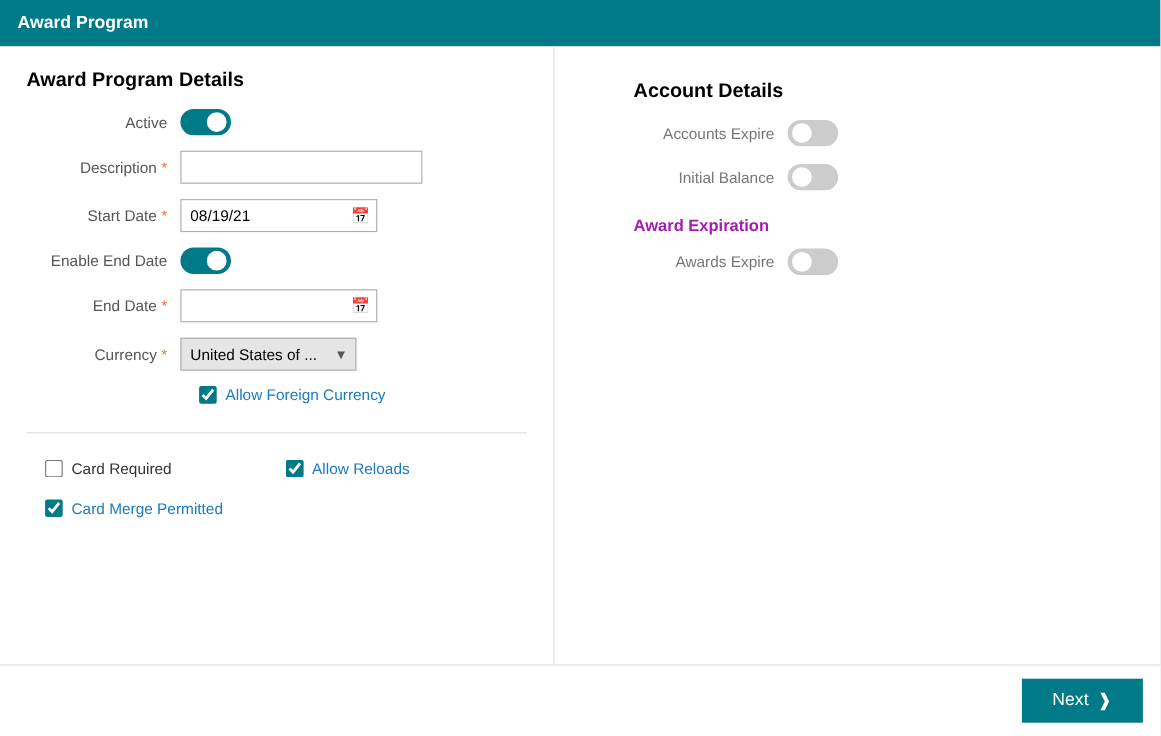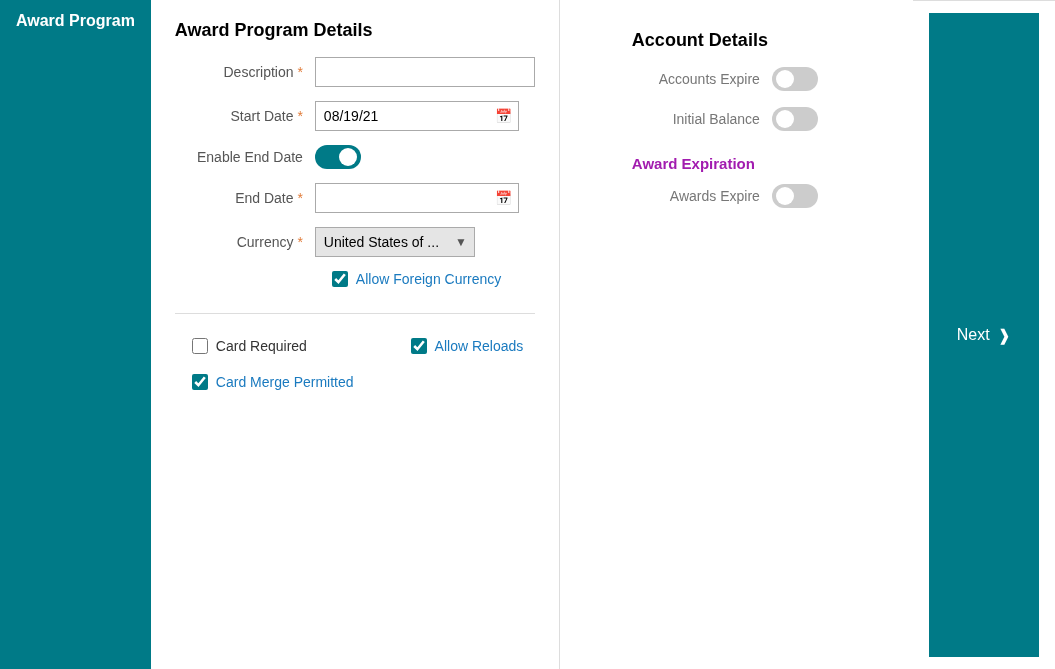--- a/index.html
+++ b/index.html
@@ -1,27 +1,27 @@
 <!DOCTYPE html>
 <html><head>
   <meta charset="utf-8">
   <style>
     * { box-sizing: border-box; margin: 0; padding: 0; font-family: Arial, sans-serif; }
     body { background: #f0f0f0; display: flex; justify-content: center; align-items: center; min-height: 100vh; }
-    .window { width: 1055px; min-height: 669px; background: #fff; display: flex; flex-direction: row; box-shadow: 0 2px 8px rgba(0,0,0,0.2); }
+    .window { width: 1055px; min-height: 669px; background: #fff; display: flex; flex-direction: column; box-shadow: 0 2px 8px rgba(0,0,0,0.2); }
     .title-bar { background: #007a87; color: #fff; padding: 12px 16px; font-size: 16px; font-weight: bold; }
     .content { display: flex; flex: 1; gap: 48px; }
     .left-panel { flex: 1; padding: 20px 24px; border-right: 1px solid #ddd; }
     .right-panel { flex: 1; padding: 30px 24px; }
     .section-title { font-size: 18px; font-weight: bold; color: #000; margin-bottom: 16px; }
     .form-row { display: flex; align-items: center; margin-bottom: 14px; }
     .form-label { width: 140px; text-align: right; padding-right: 12px; color: #555; font-size: 14px; }
     .form-label.required::after { content: ' *'; color: #e07b39; }
     .form-input { border: 1px solid #aaa; padding: 6px 8px; font-size: 14px; width: 220px; outline: none; }
-    .date-wrapper { position: relative; width: 204px; }
+    .date-wrapper { position: relative; width: 179px; }
     .date-wrapper input { width: 100%; border: 1px solid #aaa; padding: 6px 30px 6px 8px; font-size: 14px; outline: none; }
     .cal-icon { position: absolute; right: 6px; top: 50%; transform: translateY(-50%); color: #777; font-size: 14px; cursor: pointer; }
     
     .toggle { position: relative; display: inline-block; width: 46px; height: 24px; }
     .toggle input { opacity: 0; width: 0; height: 0; }
     .toggle-slider { position: absolute; cursor: pointer; top: 0; left: 0; right: 0; bottom: 0; background-color: #007a87; border-radius: 24px; transition: 0.3s; }
     .toggle-slider:before { position: absolute; content: ""; height: 18px; width: 18px; left: 24px; bottom: 3px; background-color: white; border-radius: 50%; transition: 0.3s; }
     
     .select-wrapper { position: relative; display: inline-block; }
     .select-wrapper select { border: 1px solid #aaa; padding: 6px 28px 6px 8px; font-size: 14px; appearance: none; background: #e5e5e5; width: 160px; outline: none; cursor: pointer; }
@@ -56,20 +56,27 @@
 
   <div class="title-bar">
     <span>Award Program</span>
   </div>
 
   <div class="content">
 
     <div class="left-panel">
       <div class="section-title">Award Program Details</div>
 
+      <div class="form-row">
+        <div class="form-label">Active</div>
+        <label class="toggle">
+          <input type="checkbox" checked="" style="">
+          <span class="toggle-slider"></span>
+        </label>
+      </div>
 
 
       <div class="form-row">
         <div class="form-label required">Description</div>
         <input class="form-input" type="text" style="">
       </div>
 
       <div class="form-row">
         <div class="form-label required">Start Date</div>
         <div class="date-wrapper">

